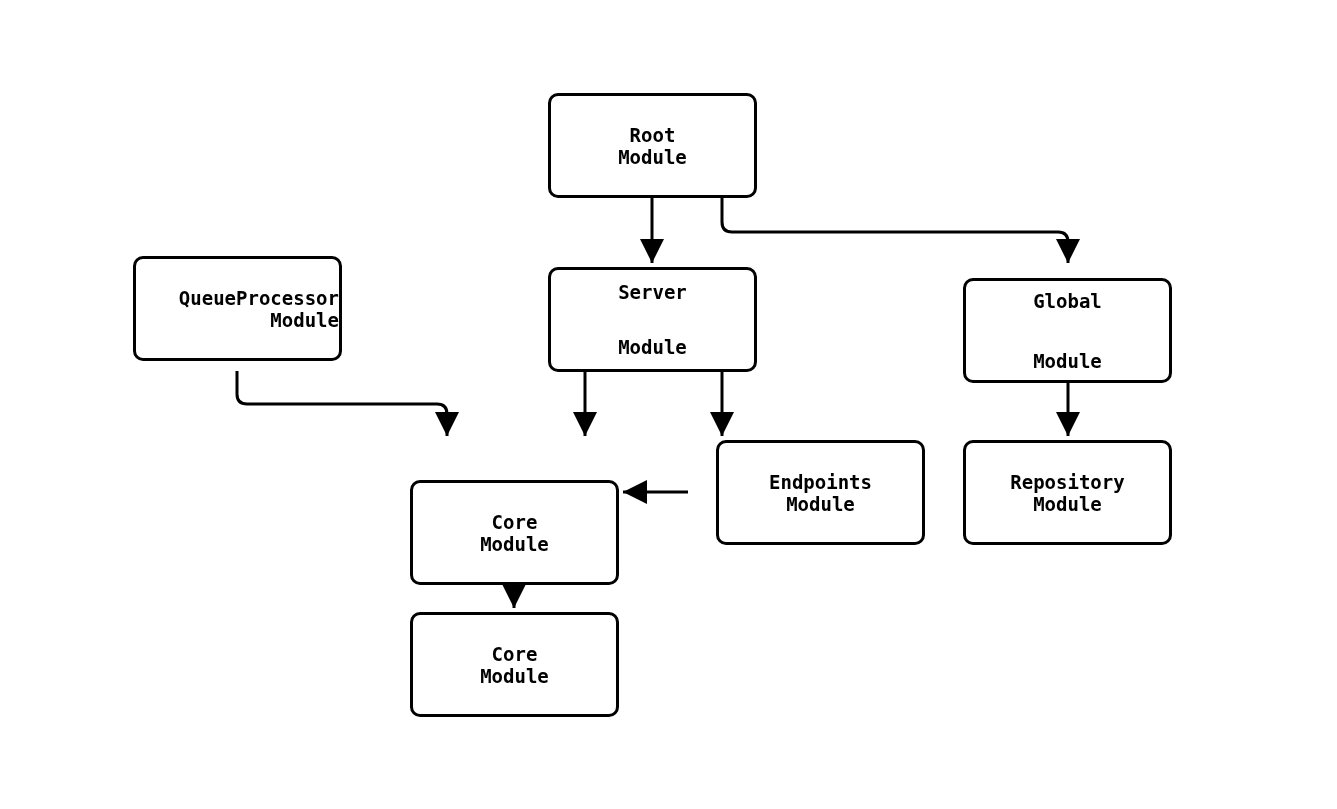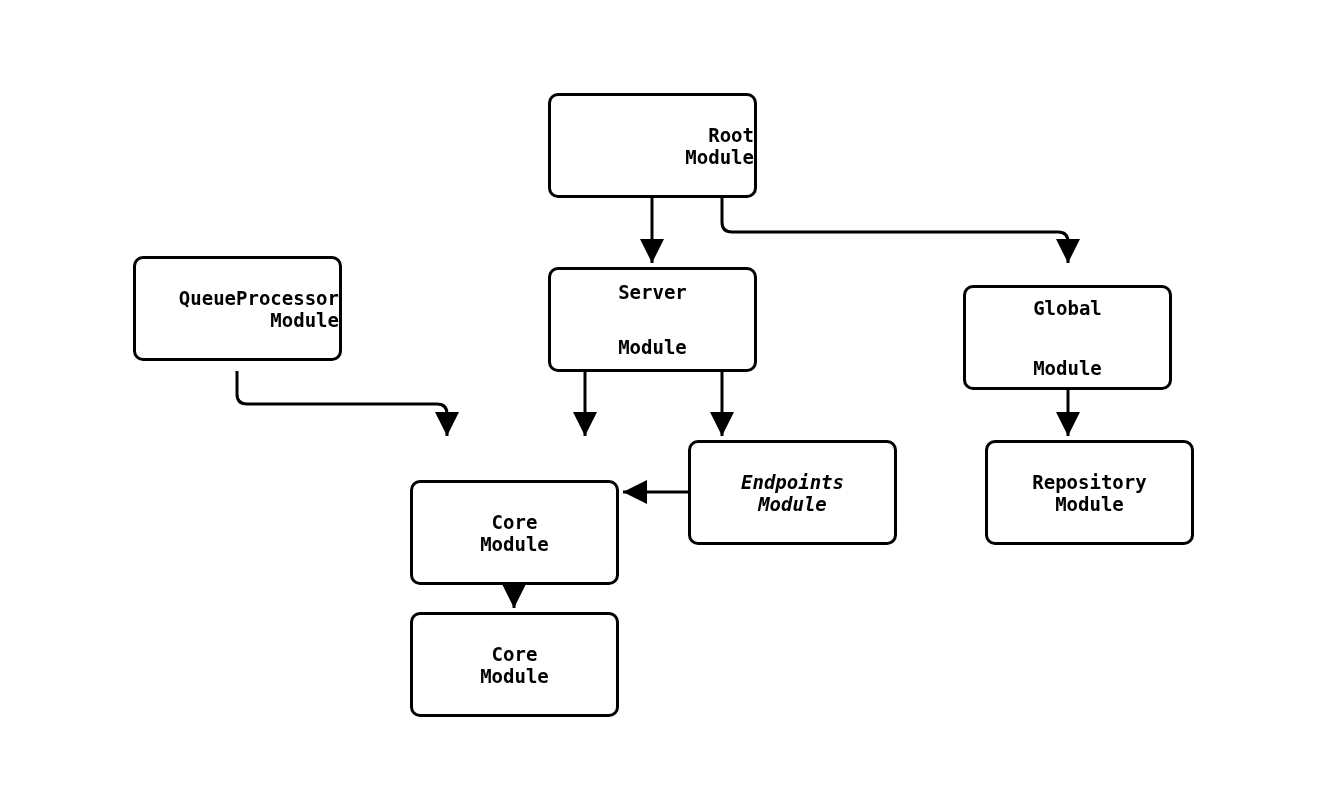--- a/index.html
+++ b/index.html
@@ -38,27 +38,27 @@
     display: flex;
     flex-direction: column;
     align-items: center;
     justify-content: center;
     text-align: center;
     font-weight: bold;
     font-size: 19px;
     line-height: 22px;
     color: #000000;
   }
-  .node-root          { left: 548px; top:  93px; align-items: flex-end; }
+  .node-root          { left: 548px; top:  93px; }
   .node-server        { left: 548px; top: 267px; gap: 33px; }
   .node-queueprocessor{ left: 133px; top: 256px; align-items: flex-end; }
-  .node-global        { left: 963px; top: 285px; gap: 38px; }
+  .node-global        { left: 963px; top: 278px; gap: 38px; }
   .node-core          { left: 410px; top: 440px; margin-top: 40px; }
-  .node-endpoints     { left: 688px; top: 440px; font-style: italic; }
-  .node-repository    { left: 985px; top: 440px; }
+  .node-endpoints     { left: 716px; top: 440px; }
+  .node-repository    { left: 963px; top: 440px; }
   .node-queue         { left: 410px; top: 612px; }
 </style>
 </head>
 <body>
 
 <div class="canvas">
 
   <svg class="edges-layer" viewBox="0 0 1337 809" xmlns="http://www.w3.org/2000/svg">
     <defs>
       <marker id="arrow" viewBox="0 0 10 10" refX="10" refY="5" markerWidth="8" markerHeight="8" orient="auto">

